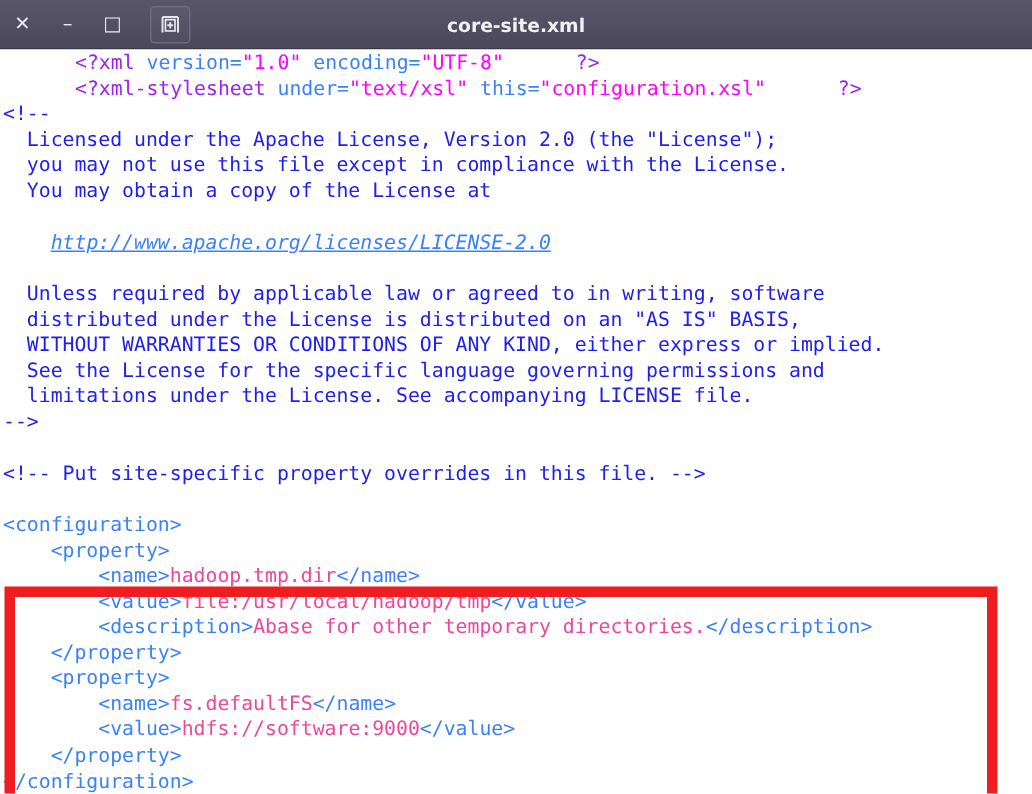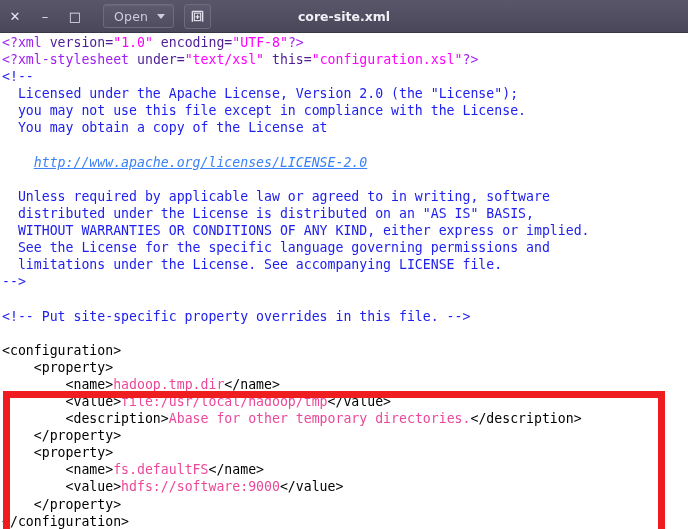--- a/index.html
+++ b/index.html
@@ -118,26 +118,26 @@
     padding: 0 0 0 2px;
     margin: 0;
     font-family: "DejaVu Sans Mono", monospace;
     font-size: 13.2px;
     line-height: 17.1px;
     white-space: pre;
     letter-spacing: 0px;
   }
 
   
-  .pi      { color: #a020f0; }   
-  .attr    { color: #4c1d95; }   
+  .pi      { color: #a020f0; margin-left: 48px; }   
+  .attr    { color: #3b82f6; }   
   .str     { color: #ff00ff; }   
   .cmt     { color: #2020ee; }   
   .link    { color: #3b82f6; font-style: italic; text-decoration: underline; }
-  .tag     { color: #000000; text-align: center; }   
+  .tag     { color: #3b82f6; text-align: center; }   
   .txt     { color: #ec4899; }   
 
   
   #highlight-box {
     position: absolute;
     left: 3px;
     top: 358px;
     width: 662px;
     height: 153px;
     border: 7px solid #ef1c20;
@@ -147,24 +147,20 @@
 </style>
 </head>
 <body>
 
 <div id="titlebar">
 
   <div class="winbtn">✕</div>
   <div class="winbtn">–</div>
   <div class="winbtn">□</div>
 
-  <div id="open-button">
-    <span class="lbl">Open</span>
-    <span class="caret"></span>
-  </div>
 
   <div id="save-button">
     <svg width="15" height="15" viewBox="0 0 16 16">
       <path d="M2.5 2.5 L2.5 13.5 M13.5 2.5 L13.5 13.5 M2.5 2.5 L13.5 2.5" stroke="#e6e4ef" stroke-width="1.4" fill="none"></path>
       <rect x="4.6" y="4.4" width="6.8" height="8" fill="none" stroke="#e6e4ef" stroke-width="1.2"></rect>
       <path d="M8 6.1 L8 10.6 M5.9 8.35 L10.1 8.35" stroke="#e6e4ef" stroke-width="1.3"></path>
     </svg>
   </div>
 
   <div id="title-block">

